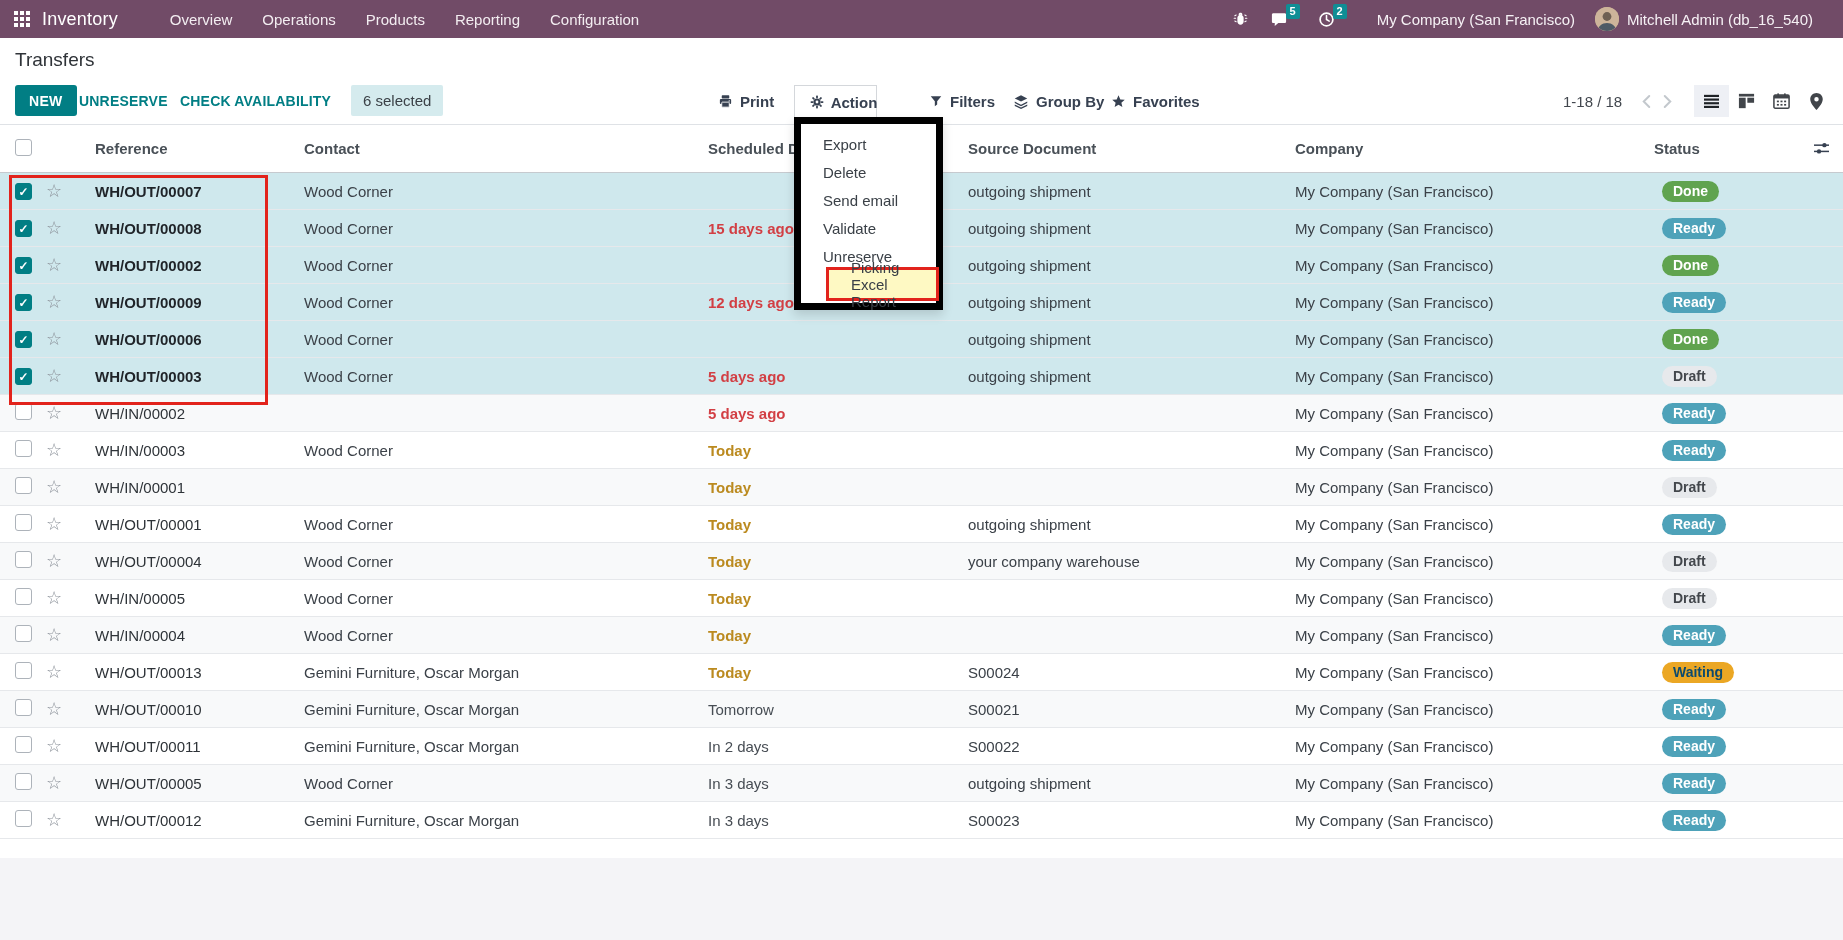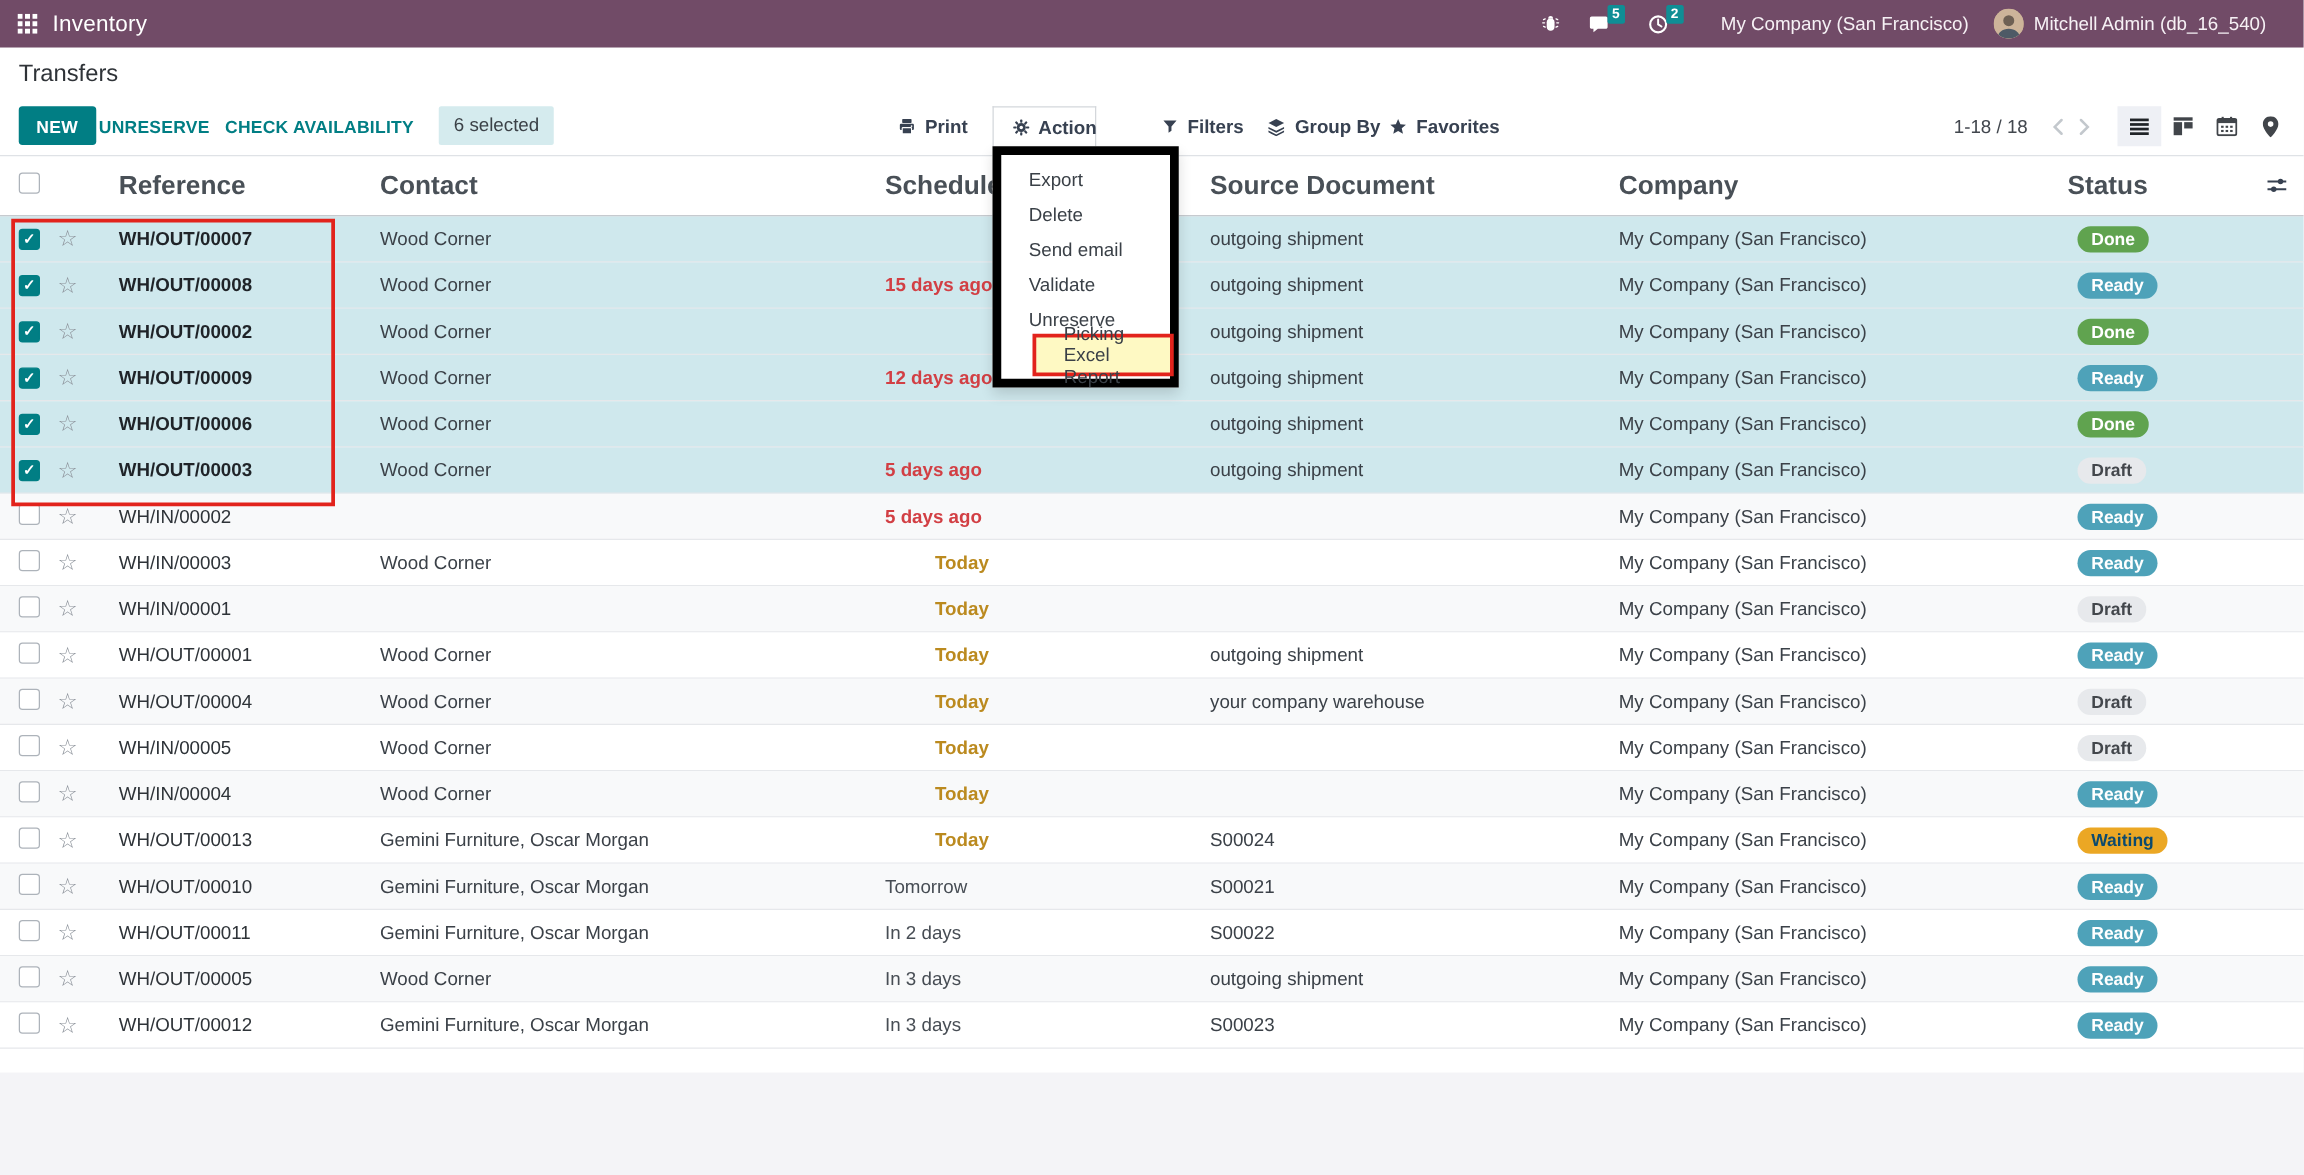--- a/index.html
+++ b/index.html
@@ -54,34 +54,34 @@
   .pager-txt { font-size:15px; color:#42474e; }
   .pg-btn { background:none; border:none; cursor:pointer; display:flex; align-items:center; padding:0 5px; }
   .pg-prev { margin-left:14px; }
   .views { position:absolute; left:1694px; top:0; height:32px; display:flex; }
   .vbtn { width:35px; height:32px; display:flex; align-items:center; justify-content:center; cursor:pointer; background:none; border:none; }
   .vbtn.active { background:#eef0f5; }
 
   
   .grid { display:grid; grid-template-columns:38px 42px 220px 400px 265px 325px 355px 155px 1fr; align-items:center; }
   .tbl { position:absolute; top:125px; left:0; width:100%; background:#fff; z-index:10; }
-  .thead { height:48px; border-bottom:1px solid #c6cacf; font-size:21px; font-weight:600; color:#495057; position:relative; }
+  .thead { height:48px; border-bottom:1px solid #c6cacf; font-size:15px; font-weight:600; color:#495057; position:relative; }
   .th-ref { padding-left:15px; } .th-contact { padding-left:4px; } .th-sched { padding-left:8px; }
   .th-source { padding-left:3px; } .th-company { padding-left:5px; } .th-status { padding-left:9px; }
   .cols-icon { position:absolute; right:13px; top:16px; cursor:pointer; }
 
   .trow { height:37px; border-bottom:1px solid #e6e8eb; font-size:15px; color:#3b4148; background:#fff; cursor:pointer; }
   .trow:nth-child(odd) { background:#f8f9fa; }
   .trow.selected { background:#cfe8ed; }
   .cell-ref { font-weight:500; color:#2e3338; padding-left:15px; }
   .trow.selected .cell-ref { font-weight:700; color:#1f2328; }
   .cell-contact { padding-left:4px; }
   .cell-sched { padding-left:8px; color:#474d54; }
   .d-danger { color:#D23F44; font-weight:700; }
-  .d-warning { color:#BB8A1F; font-weight:700;margin-left:40px; }
+  .d-warning { color:#BB8A1F; font-weight:700; }
   .cell-source { padding-left:3px; }
   .cell-company { padding-left:5px; }
   .cell-star { padding-left:8px; font-size:18px; color:#8d939b; line-height:1; }
   .cb { width:17px; height:17px; border:1px solid #adb3ba; border-radius:3px; background:#fff; margin-left:15px;
         display:inline-flex; align-items:center; justify-content:center; }
   .cb.checked { background:#017E84; border-color:#017E84; }
   .cb.checked::after { content:"\2713"; color:#fff; font-size:12px; font-weight:700; line-height:1; }
   .badge { display:inline-block; margin-left:17px; padding:2px 11px 3px; border-radius:11px; font-size:14px; font-weight:700; }
   .b-success { background:#60A34F; color:#fff; }
   .b-info    { background:#4EA2B9; color:#fff; }
@@ -115,20 +115,27 @@
           <rect x="0" y="6" width="4" height="4"></rect>
               <rect x="6" y="6" width="4" height="4"></rect>
               <rect x="12" y="6" width="4" height="4"></rect>
           <rect x="0" y="12" width="4" height="4"></rect>
               <rect x="6" y="12" width="4" height="4"></rect>
               <rect x="12" y="12" width="4" height="4"></rect>
         </g>
           </svg>
       </span>
       <span class="app-name">Inventory</span>
+      <span class="tb-menus">
+          <span class="tb-menu">Overview</span>
+          <span class="tb-menu">Operations</span>
+          <span class="tb-menu">Products</span>
+          <span class="tb-menu">Reporting</span>
+          <span class="tb-menu">Configuration</span>
+        </span>
     </div>
     <div class="tb-right">
       <span class="tb-ico" style="margin-right:22px;">
         <svg width="15" height="16" viewBox="0 0 24 24" fill="#ffffff">
             <path d="M12 5c-2.8 0-5 2.2-5 5v6c0 2.8 2.2 5 5 5s5-2.2 5-5v-6c0-2.8-2.2-5-5-5zм0 0"></path>
             <path d="M9 4.5C9 3 10.3 2 12 2s3 1 3 2.5c0 .5-.2 1-.5 1.3-.7-.5-1.6-.8-2.5-.8s-1.8.3-2.5.8C9.2 5.5 9 5 9 4.5z"></path>
             <rect x="1" y="10" width="4" height="1.6" rx=".8"></rect>
             <rect x="19" y="10" width="4" height="1.6" rx=".8"></rect>
             <rect x="2" y="15" width="4" height="1.6" rx=".8" transform="rotate(25 4 15.8)"></rect>
             <rect x="18" y="15" width="4" height="1.6" rx=".8" transform="rotate(-25 20 15.8)"></rect>

